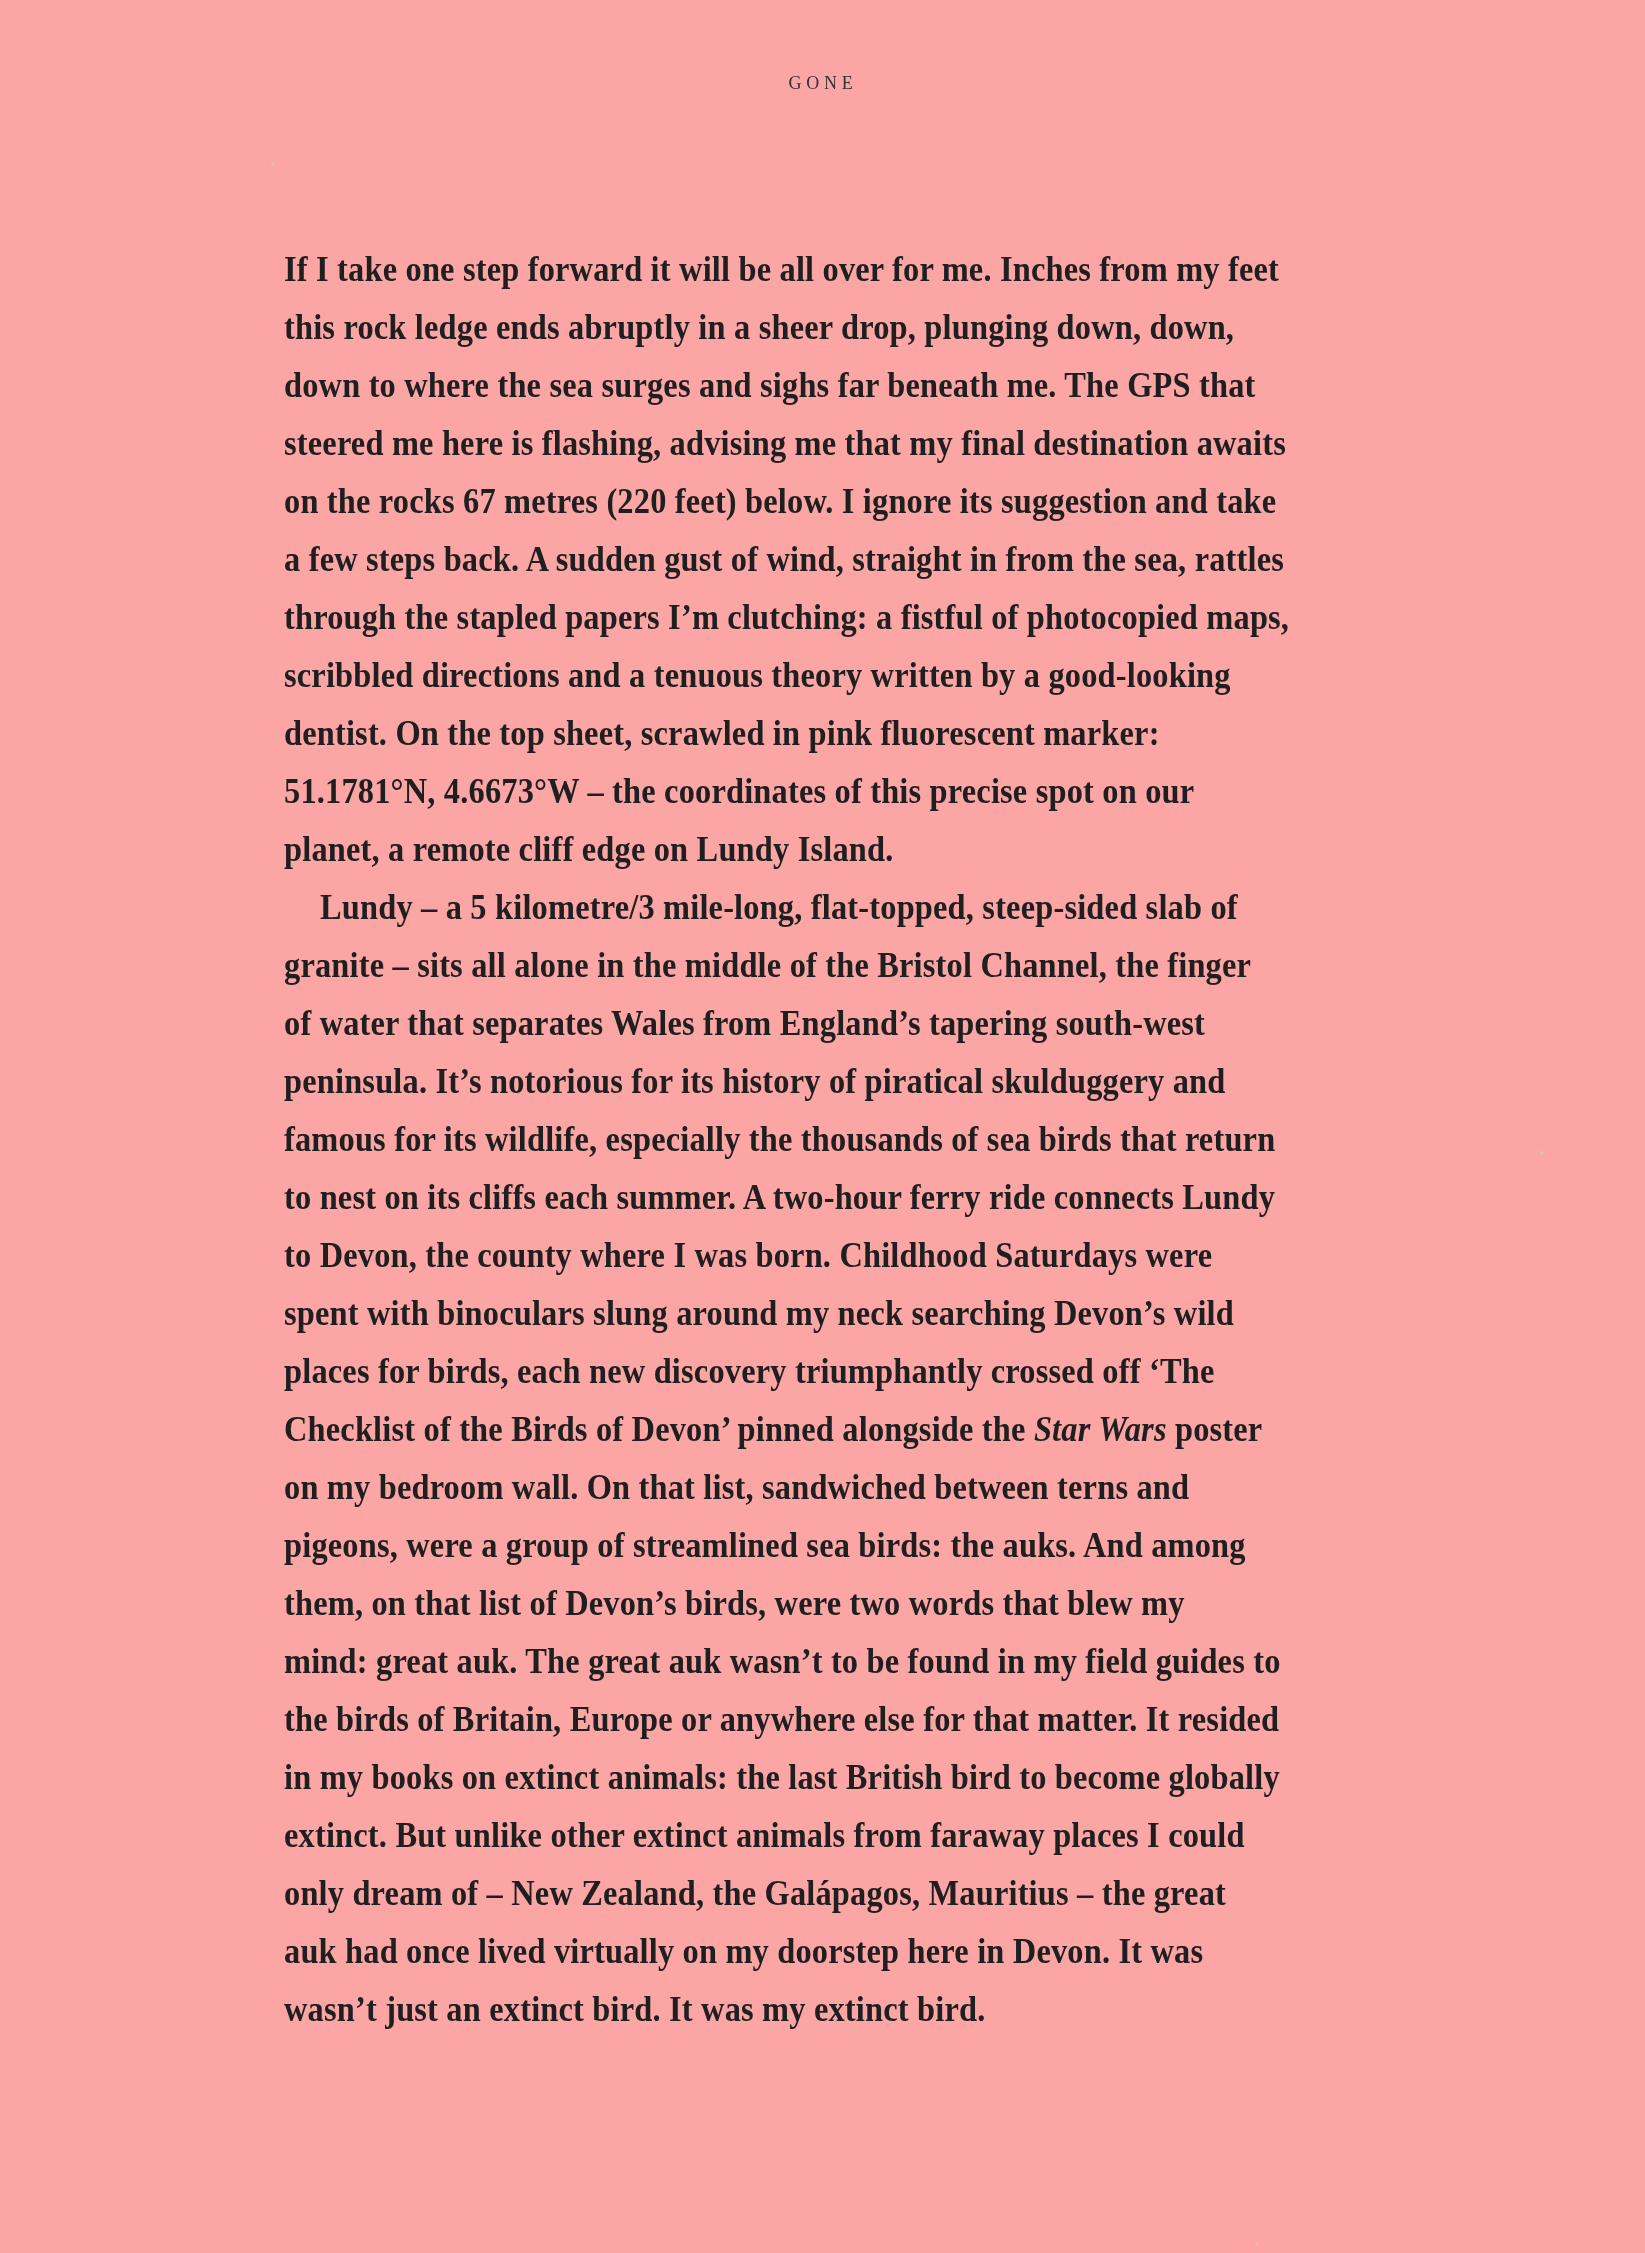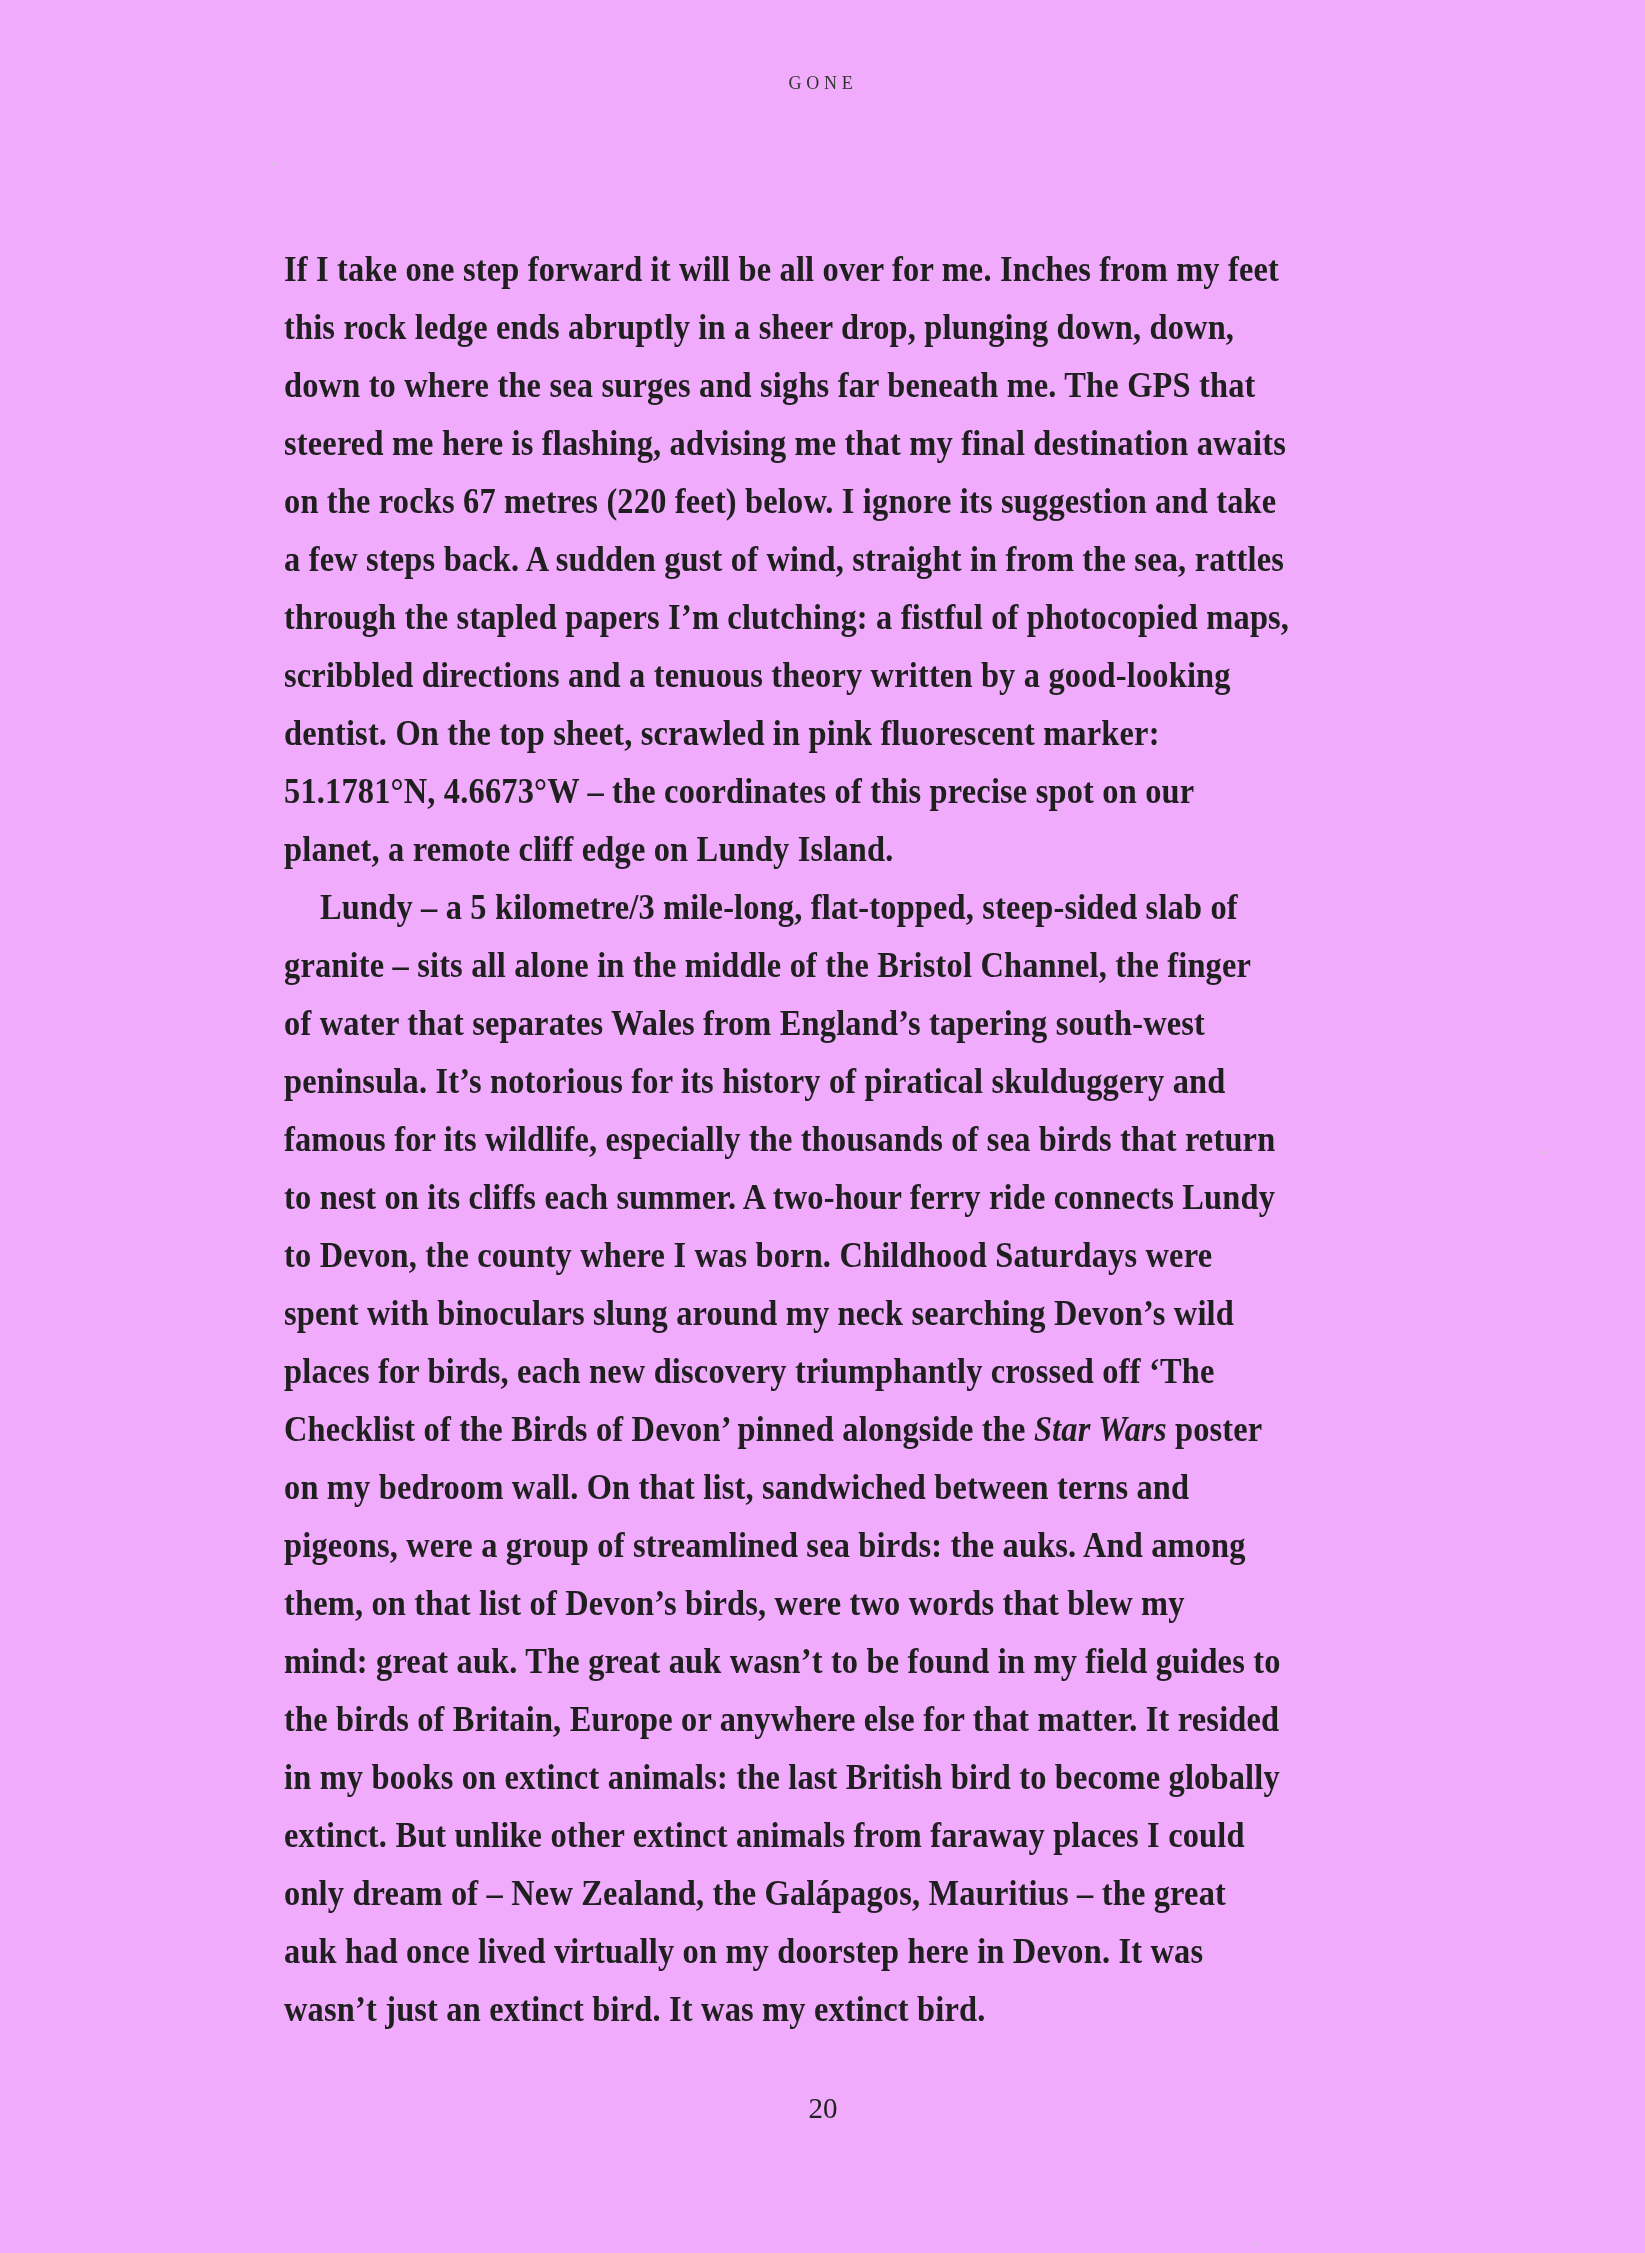--- a/index.html
+++ b/index.html
@@ -13,21 +13,21 @@
       position: relative;
       overflow: hidden;
       font-family: "Liberation Serif", "DejaVu Serif", serif;
       color: #1f1f1f;
     }
     .page {
       position: absolute;
       left: 0; top: 0;
       width: 1646px;
       height: 2254px;
-      background: #f0abfc;
+      background: #fca5a5;
     }
     .running-head {
       position: absolute;
       top: 73px;
       left: 0;
       width: 100%;
       text-align: center;
       font-size: 18px;
       letter-spacing: 4.8px;
       color: #333;
@@ -110,19 +110,18 @@
       <span class="line">mind: great auk. The great auk wasn’t to be found in my field guides to</span>
       <span class="line">the birds of Britain, Europe or anywhere else for that matter. It resided</span>
       <span class="line">in my books on extinct animals: the last British bird to become globally</span>
       <span class="line">extinct. But unlike other extinct animals from faraway places I could</span>
       <span class="line">only dream of – New Zealand, the Galápagos, Mauritius – the great</span>
       <span class="line">auk had once lived virtually on my doorstep here in Devon. It was</span>
       <span class="line">wasn’t just an extinct bird. It was my extinct bird.</span>
     </div>
   </div>
 
-  <div class="folio">20</div>
 
   <span class="speck" style="left:271px; top:163px;"></span>
   <span class="speck" style="left:1540px; top:1151px;"></span>
   <span class="speck" style="left:1255px; top:2243px;"></span>
 </div>
 
 
 </body></html>

